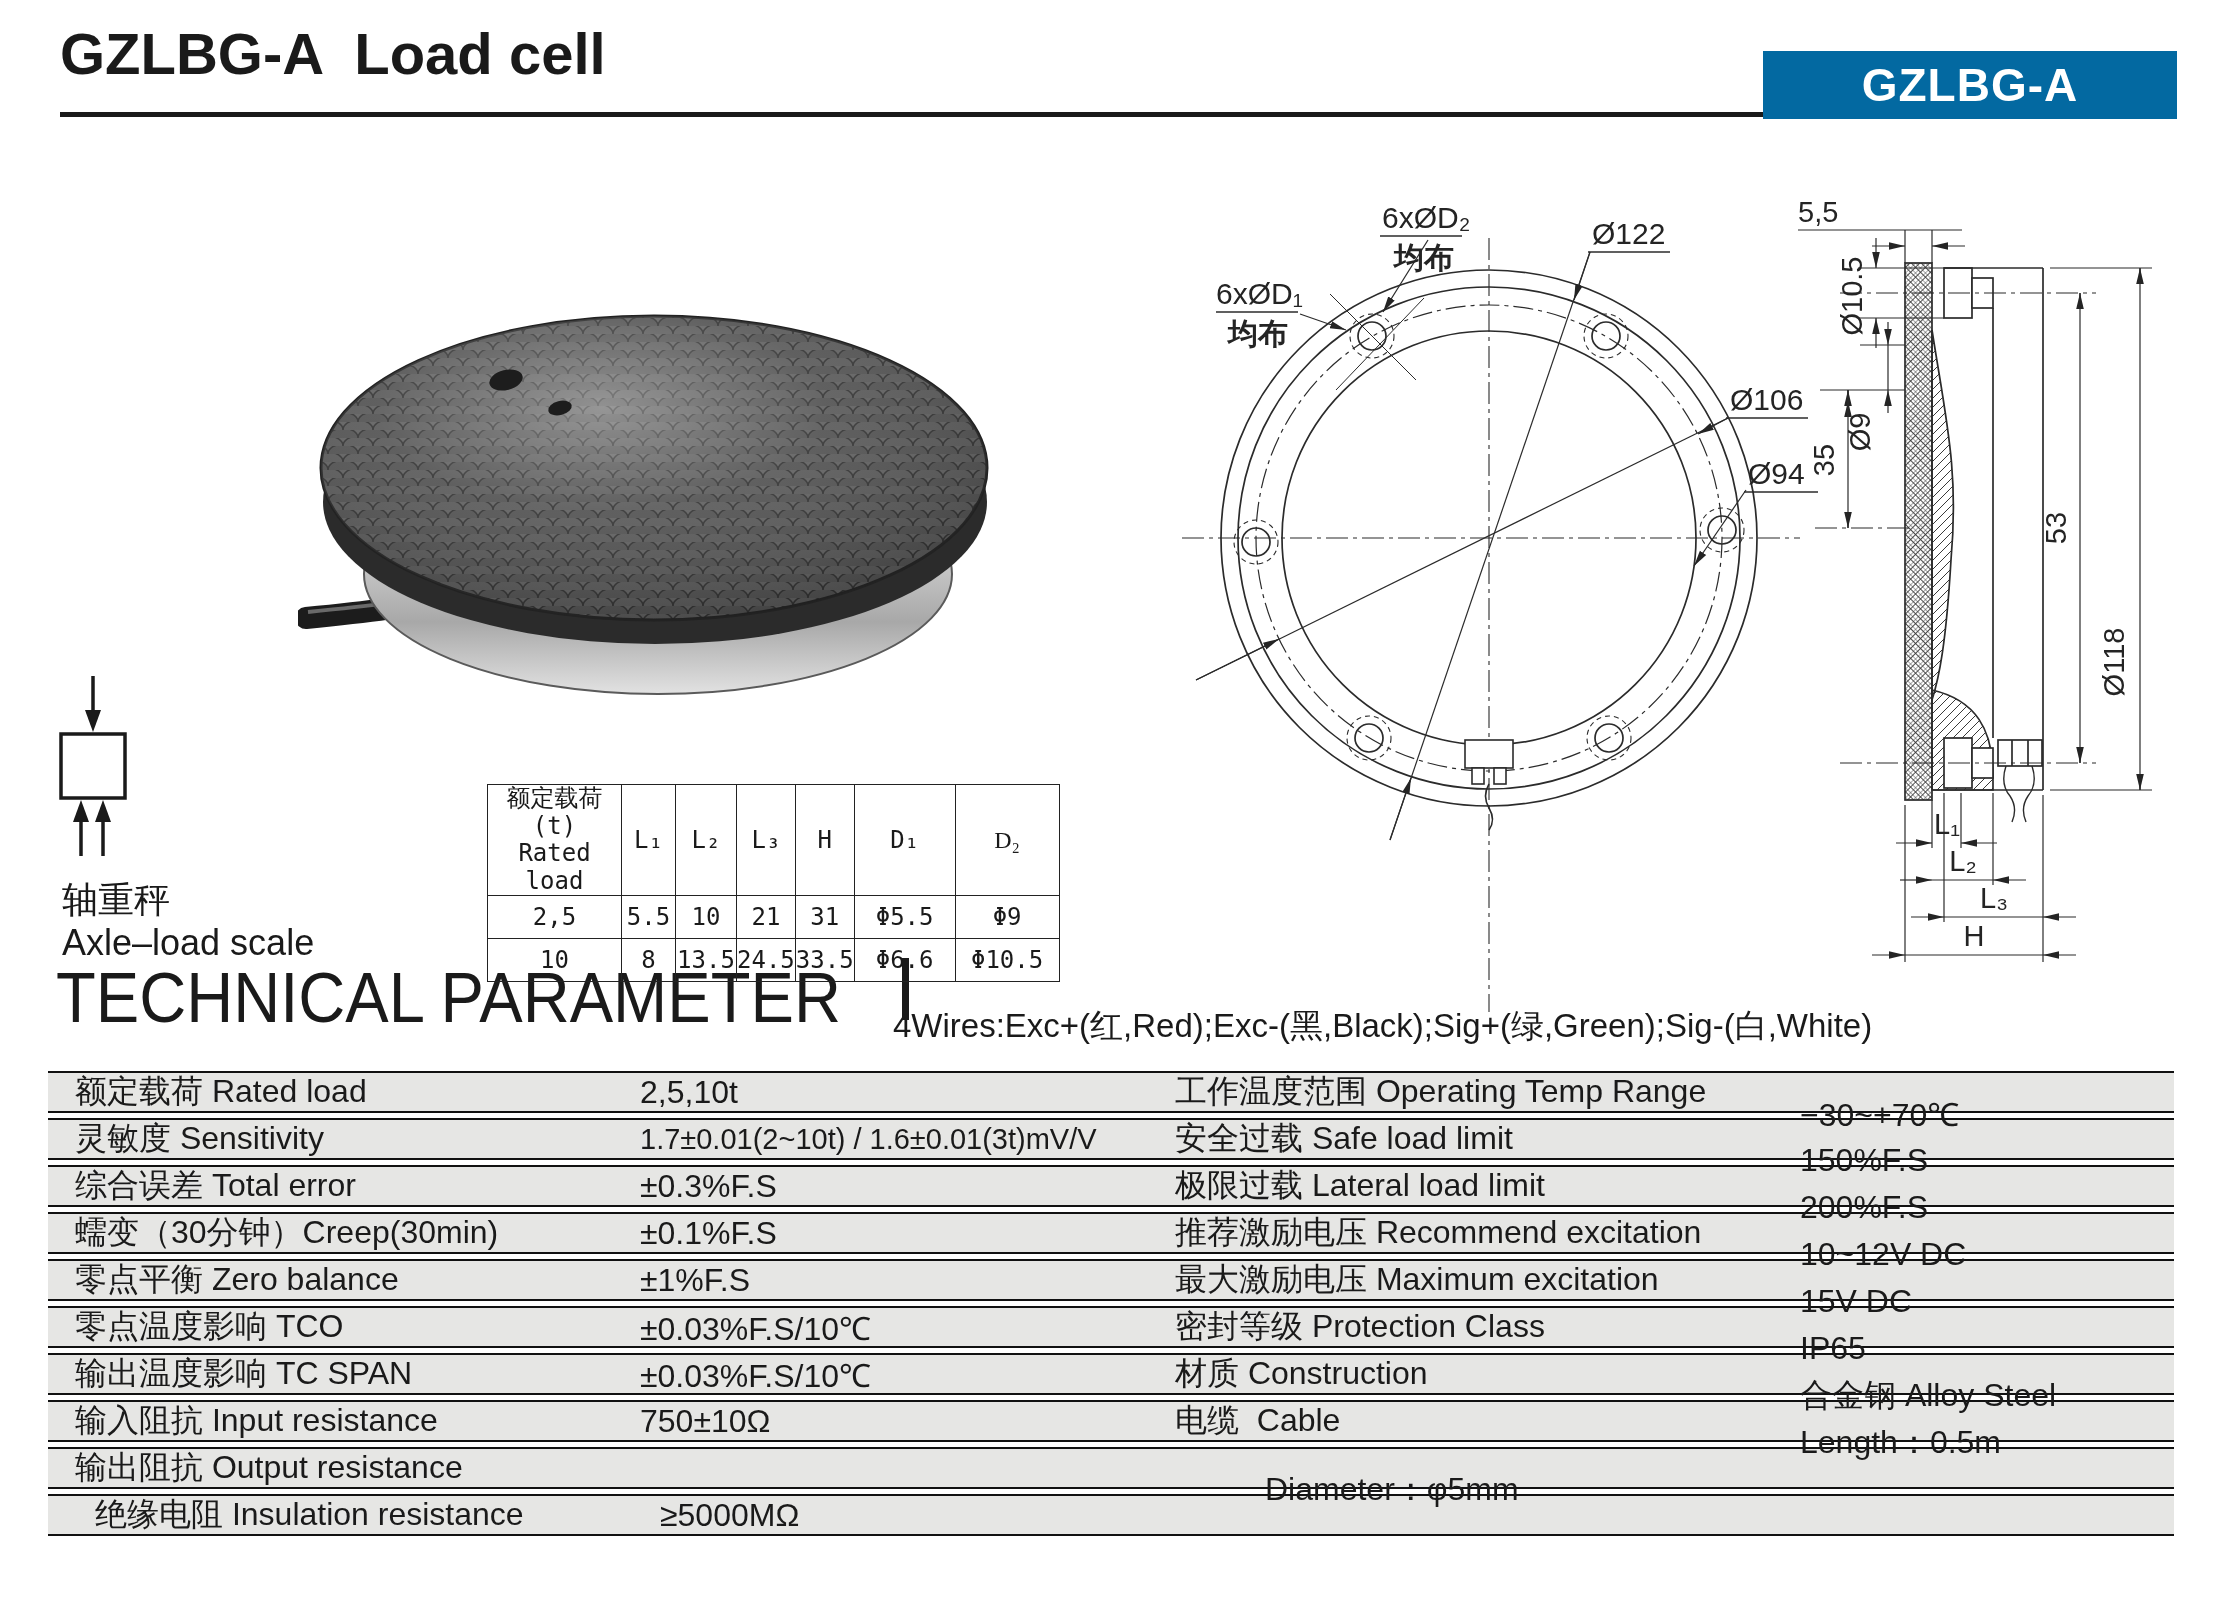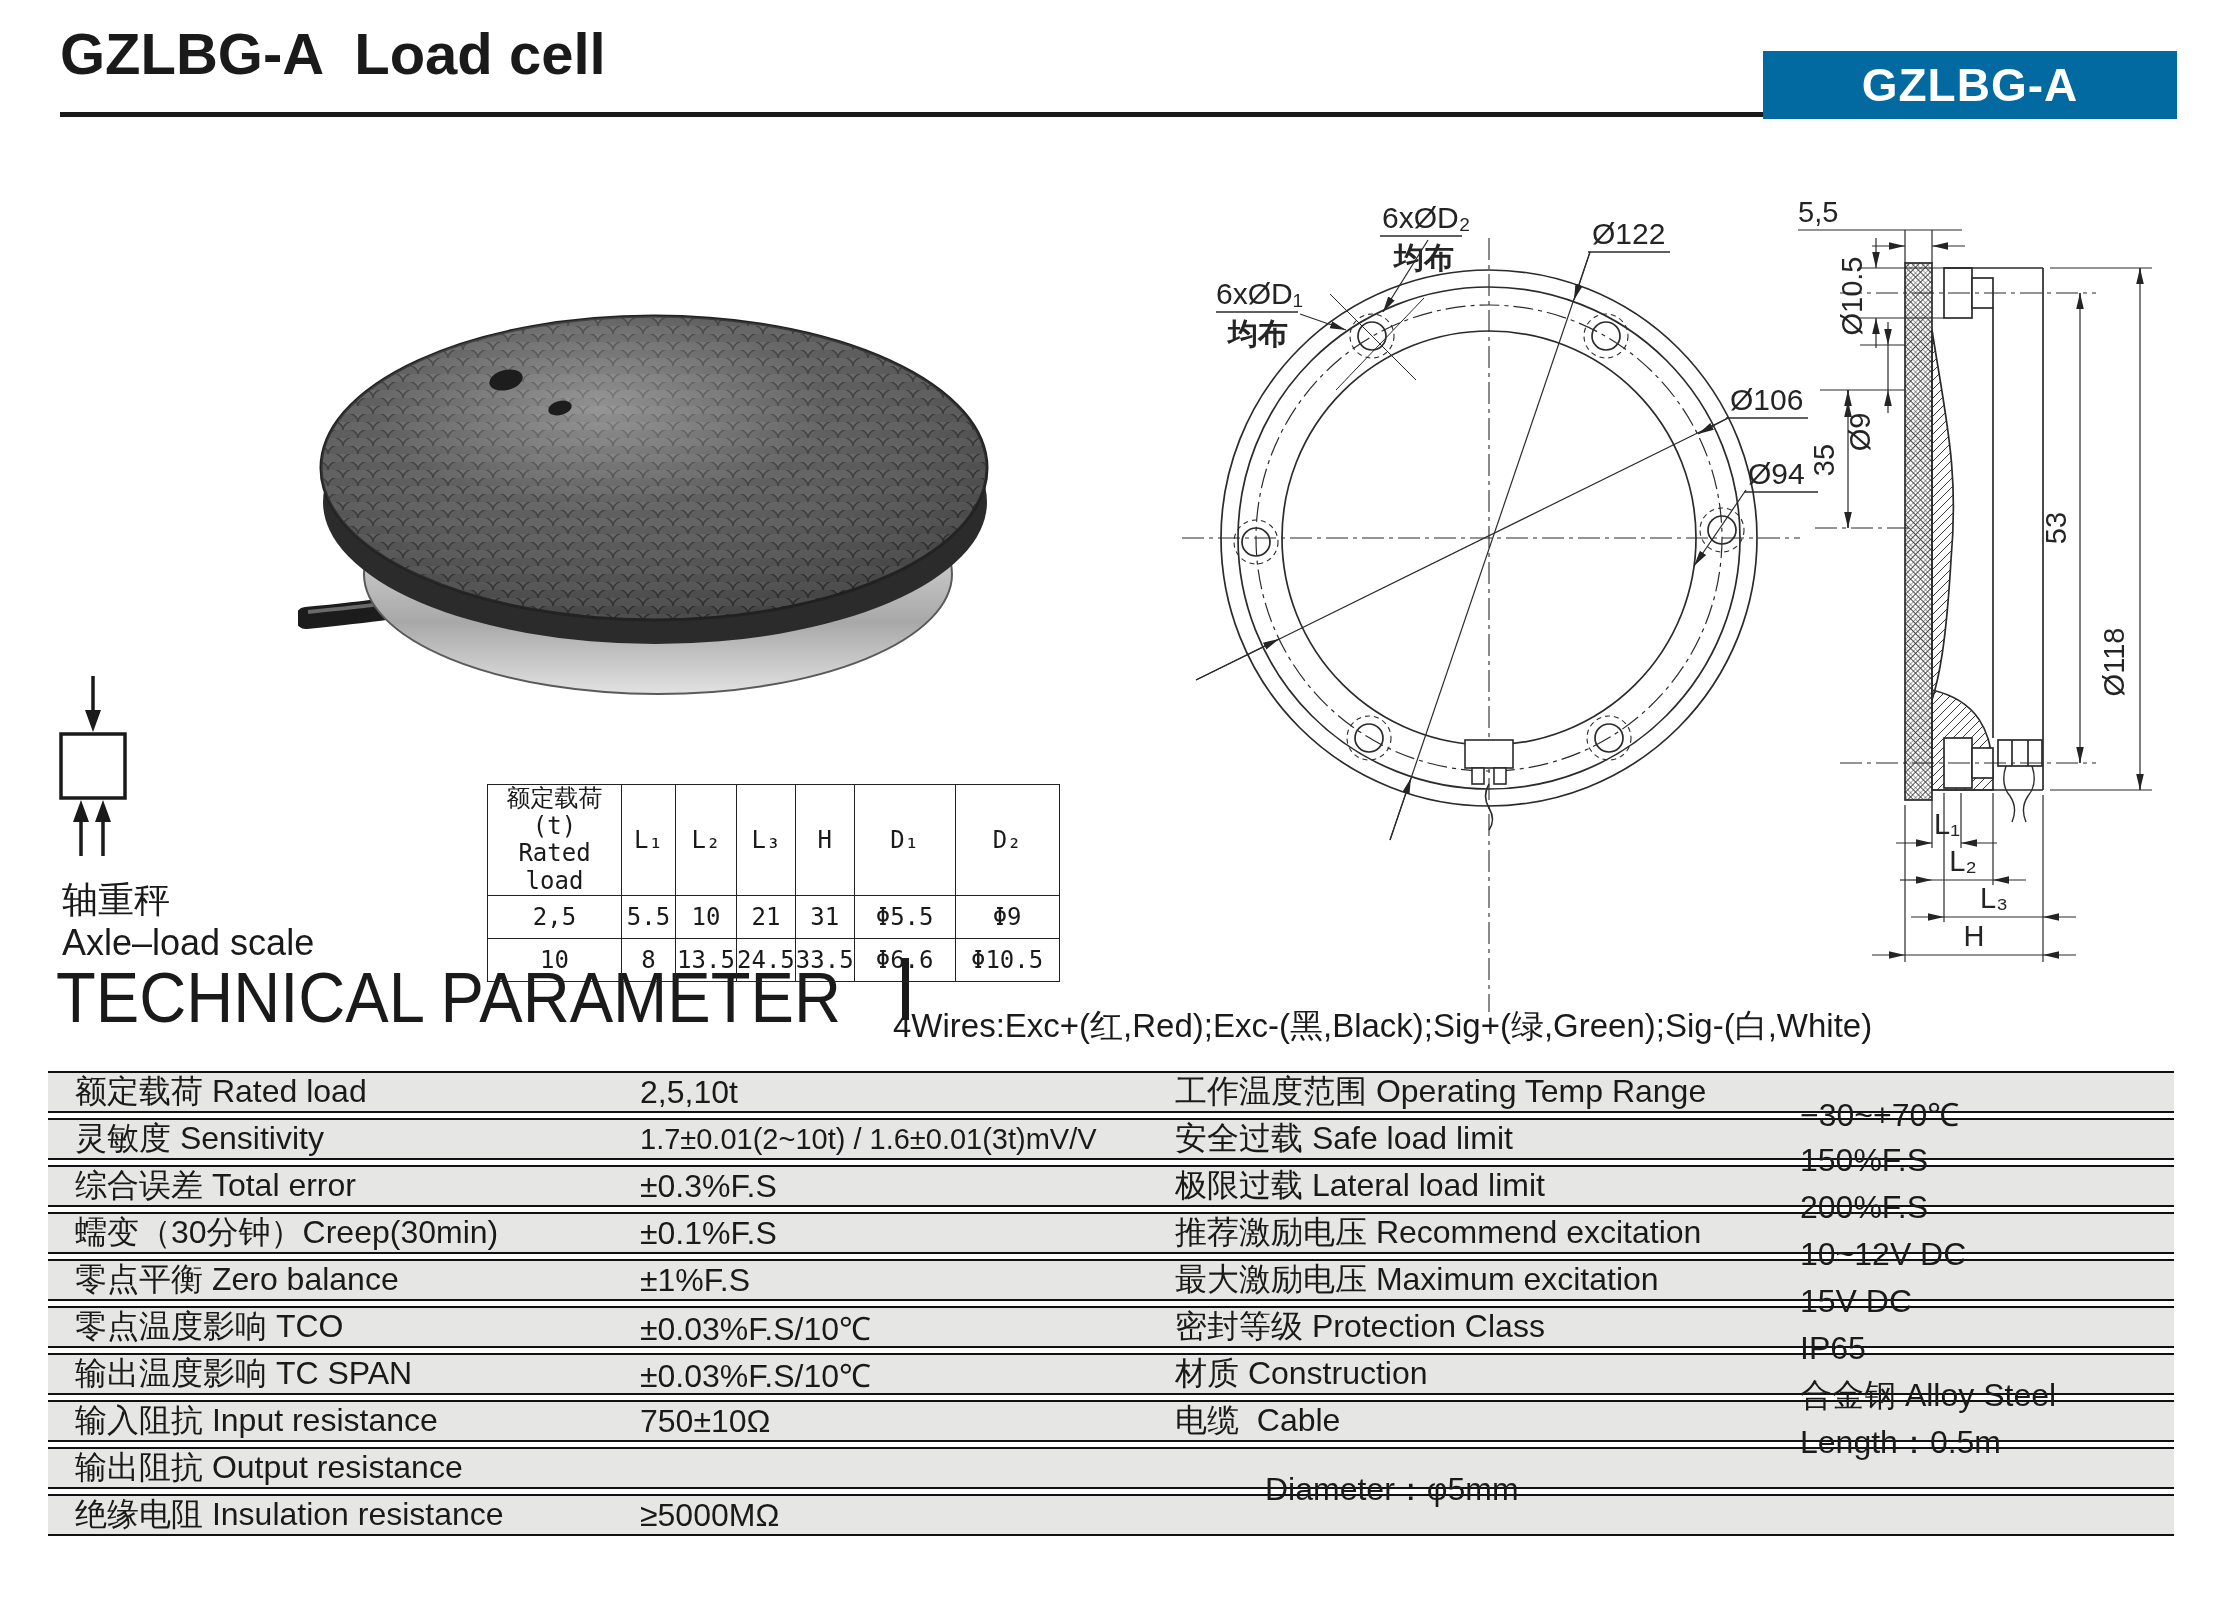--- a/index.html
+++ b/index.html
@@ -20,27 +20,27 @@
   #tech .t{font-size:70px;transform:scaleX(.93);transform-origin:left bottom;white-space:pre;}
   #tech .bar{width:7px;height:62px;background:#1a1a1a;margin-left:2px;margin-bottom:4px;}
   #wiring{left:893px;top:1004px;font-size:33px;}
   
   #dimtbl{left:487px;top:784px;border-collapse:collapse;font-family:"DejaVu Sans Mono",monospace;
           font-size:24px;}
   #dimtbl td{border:1.6px solid #222;text-align:center;padding:0;}
   #dimtbl tr.hd td{height:58px;}
   #dimtbl tr.dr td{height:42px;}
   #dimtbl .c0{width:133px;} #dimtbl .c1{width:53px;} #dimtbl .c2{width:60px;}
-  #dimtbl .c3{width:55px;} #dimtbl .c4{width:50px;} #dimtbl .c5{width:100px;} #dimtbl .c6{width:103px;}
+  #dimtbl .c3{width:55px;} #dimtbl .c4{width:50px;} #dimtbl .c5{width:100px;} #dimtbl .c6{width:103px;font-family:Liberation Serif, serif;}
   #dimtbl .two{line-height:1.15;}
   
   #params{left:48px;top:1071px;width:2126px;}
   .prow{height:38px;background:#e6e6e4;border-top:2.5px solid #111;border-bottom:2.5px solid #111;
         margin-bottom:5px;display:flex;align-items:center;font-size:32px;}
-  .prow:last-child{margin-bottom:8px;}
+  .prow:last-child{margin-bottom:8px;padding-left:20px;}
   .pl1{width:565px;padding-left:27px;} .pv1{width:535px;} .pl2{width:625px;} .pv2{flex:1;margin-top:43px;}
   .pv1.small{font-size:29px;}
   .cell{white-space:pre;overflow:visible;}
   
   svg text{font-family:"Liberation Sans",sans-serif;fill:#242424;}
 </style>
 </head>
 <body>
 
 <div id="page">

